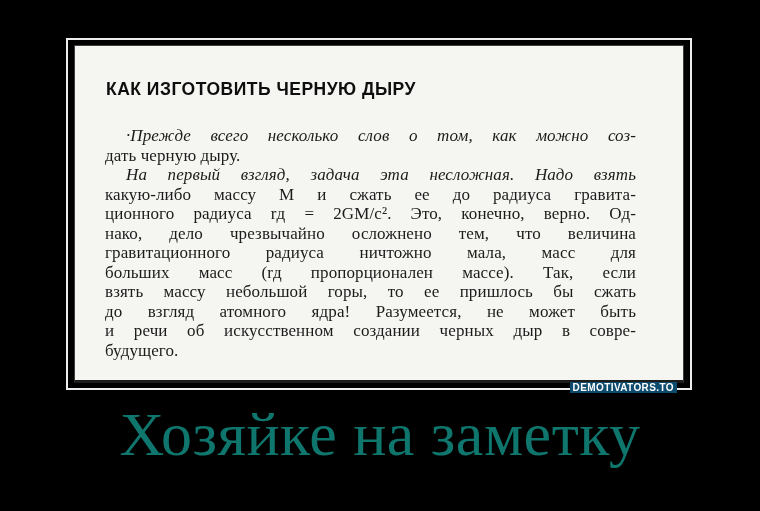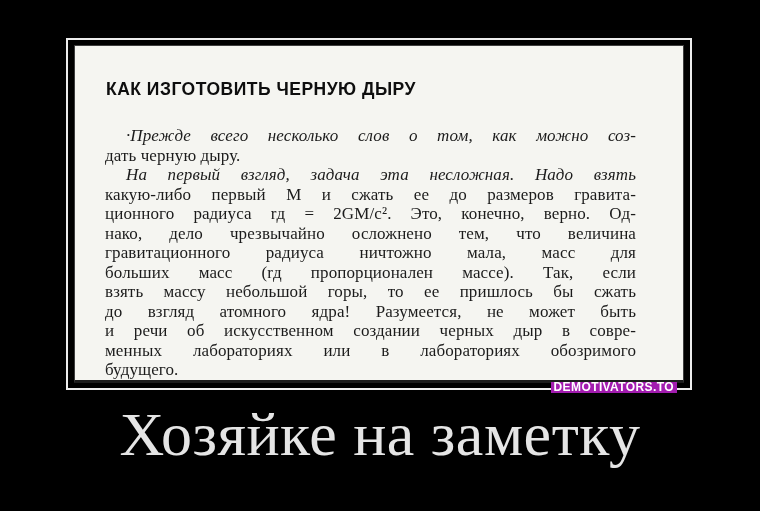--- a/index.html
+++ b/index.html
@@ -26,54 +26,53 @@
     font-family:"Liberation Sans","DejaVu Sans",sans-serif;
     font-weight:bold; font-size:17.5px; letter-spacing:.5px;
     color:#0e0e0e; white-space:nowrap;
   }
   .body-lines { color:#1b1b1b; font-size:17px; line-height:19.5px; letter-spacing:.1px; }
   .bline { text-align:justify; text-align-last:justify; white-space:normal; }
   .bline.last { text-align-last:left; }
   .bline.indent { padding-left:21px;font-style:italic; }
   .watermark {
     position:absolute; right:13px; top:342px;
-    background:#a21caf; color:#fff;
+    background:#0c4a6e; color:#fff;
     font-family:"Liberation Sans","DejaVu Sans",sans-serif;
-    font-weight:bold; font-size:12px; line-height:11px;
+    font-weight:bold; font-size:10px; line-height:11px;
     letter-spacing:.4px; padding:0 3px; z-index:3;
   }
   .caption {
     position:absolute; left:0; top:399px; width:100%;
-    text-align:center; color:#e5e5e5;
+    text-align:center; color:#0f766e;
     font-family:"Liberation Serif","DejaVu Serif",serif;
     font-size:62px; line-height:1.15; font-weight:normal;
     letter-spacing:.5px;
   }
 </style>
 </head>
 <body>
 
 <div class="canvas">
   <div class="frame">
     <div class="page">
       <div class="page-content">
         <h1 class="title">КАК ИЗГОТОВИТЬ ЧЕРНУЮ ДЫРУ</h1>
         <div class="body-lines">
             <div class="bline indent">·Прежде всего несколько слов о том, как можно соз-</div>
             <div class="bline last">дать черную дыру.</div>
             <div class="bline indent">На первый взгляд, задача эта несложная. Надо взять</div>
-            <div class="bline">какую-либо первый М и сжать ее до размеров гравита-</div>
+            <div class="bline">какую-либо массу М и сжать ее до радиуса гравита-</div>
             <div class="bline">ционного радиуса rд = 2GM/c². Это, конечно, верно. Од-</div>
             <div class="bline">нако, дело чрезвычайно осложнено тем, что величина</div>
             <div class="bline">гравитационного радиуса ничтожно мала, масс для</div>
             <div class="bline">больших масс (rд пропорционален массе). Так, если</div>
             <div class="bline">взять массу небольшой горы, то ее пришлось бы сжать</div>
             <div class="bline">до взгляд атомного ядра! Разумеется, не может быть</div>
             <div class="bline">и речи об искусственном создании черных дыр в совре-</div>
-            <div class="bline">менных лабораториях или в лабораториях обозримого</div>
             <div class="bline last">будущего.</div>
           </div>
       </div>
     </div>
     <div class="watermark">DEMOTIVATORS.TO</div>
   </div>
   <div class="caption">Хозяйке на заметку</div>
 </div>
 
 </body></html>

